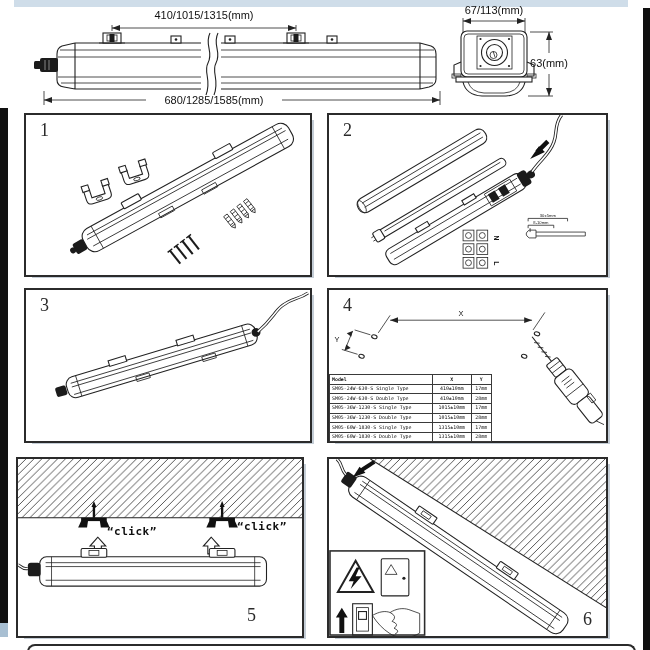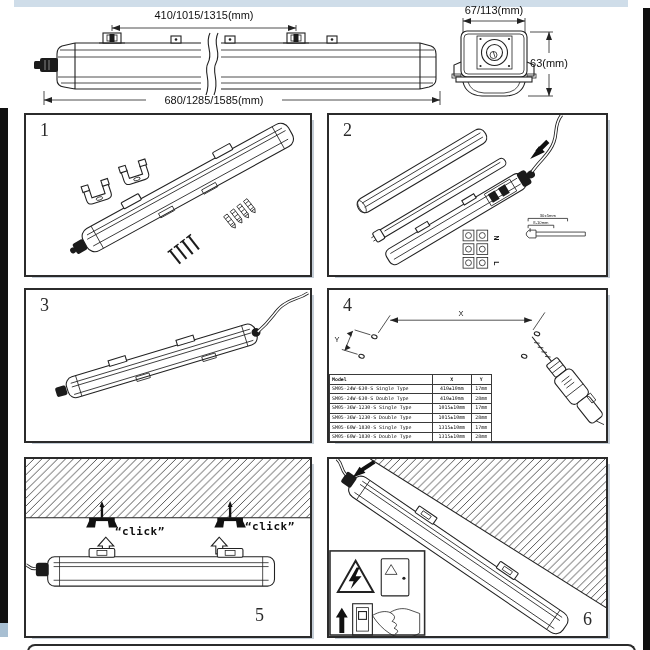--- a/index.html
+++ b/index.html
@@ -309,21 +309,21 @@
           </tr>
       <tr>
             <td>SM05-60W-1830-S Double Type</td>
             <td class="c">1315±10mm</td>
             <td class="c">28mm</td>
           </tr>
     </tbody>
       </table>
   </div>
 
-  <div class="panel" id="p5" style="left:24px;top:457px;width:288px;height:181px;">
+  <div class="panel" id="p5" style="left:16px;top:457px;width:288px;height:181px;">
     <svg viewBox="0 0 288 181" preserveAspectRatio="none">
       <defs>
         <pattern id="hatch" width="8" height="8" patternUnits="userSpaceOnUse">
           <path d="M-2,10 L10,-2" stroke="#555" stroke-width="1"></path>
         </pattern>
       </defs>
       <rect x="0" y="0" width="288" height="60" fill="url(#hatch)"></rect>
       <line class="ln" x1="0" y1="60" x2="288" y2="60"></line>
       <g>
         <line x1="77" y1="60" x2="77" y2="48" stroke="#111" stroke-width="2.4"></line>

